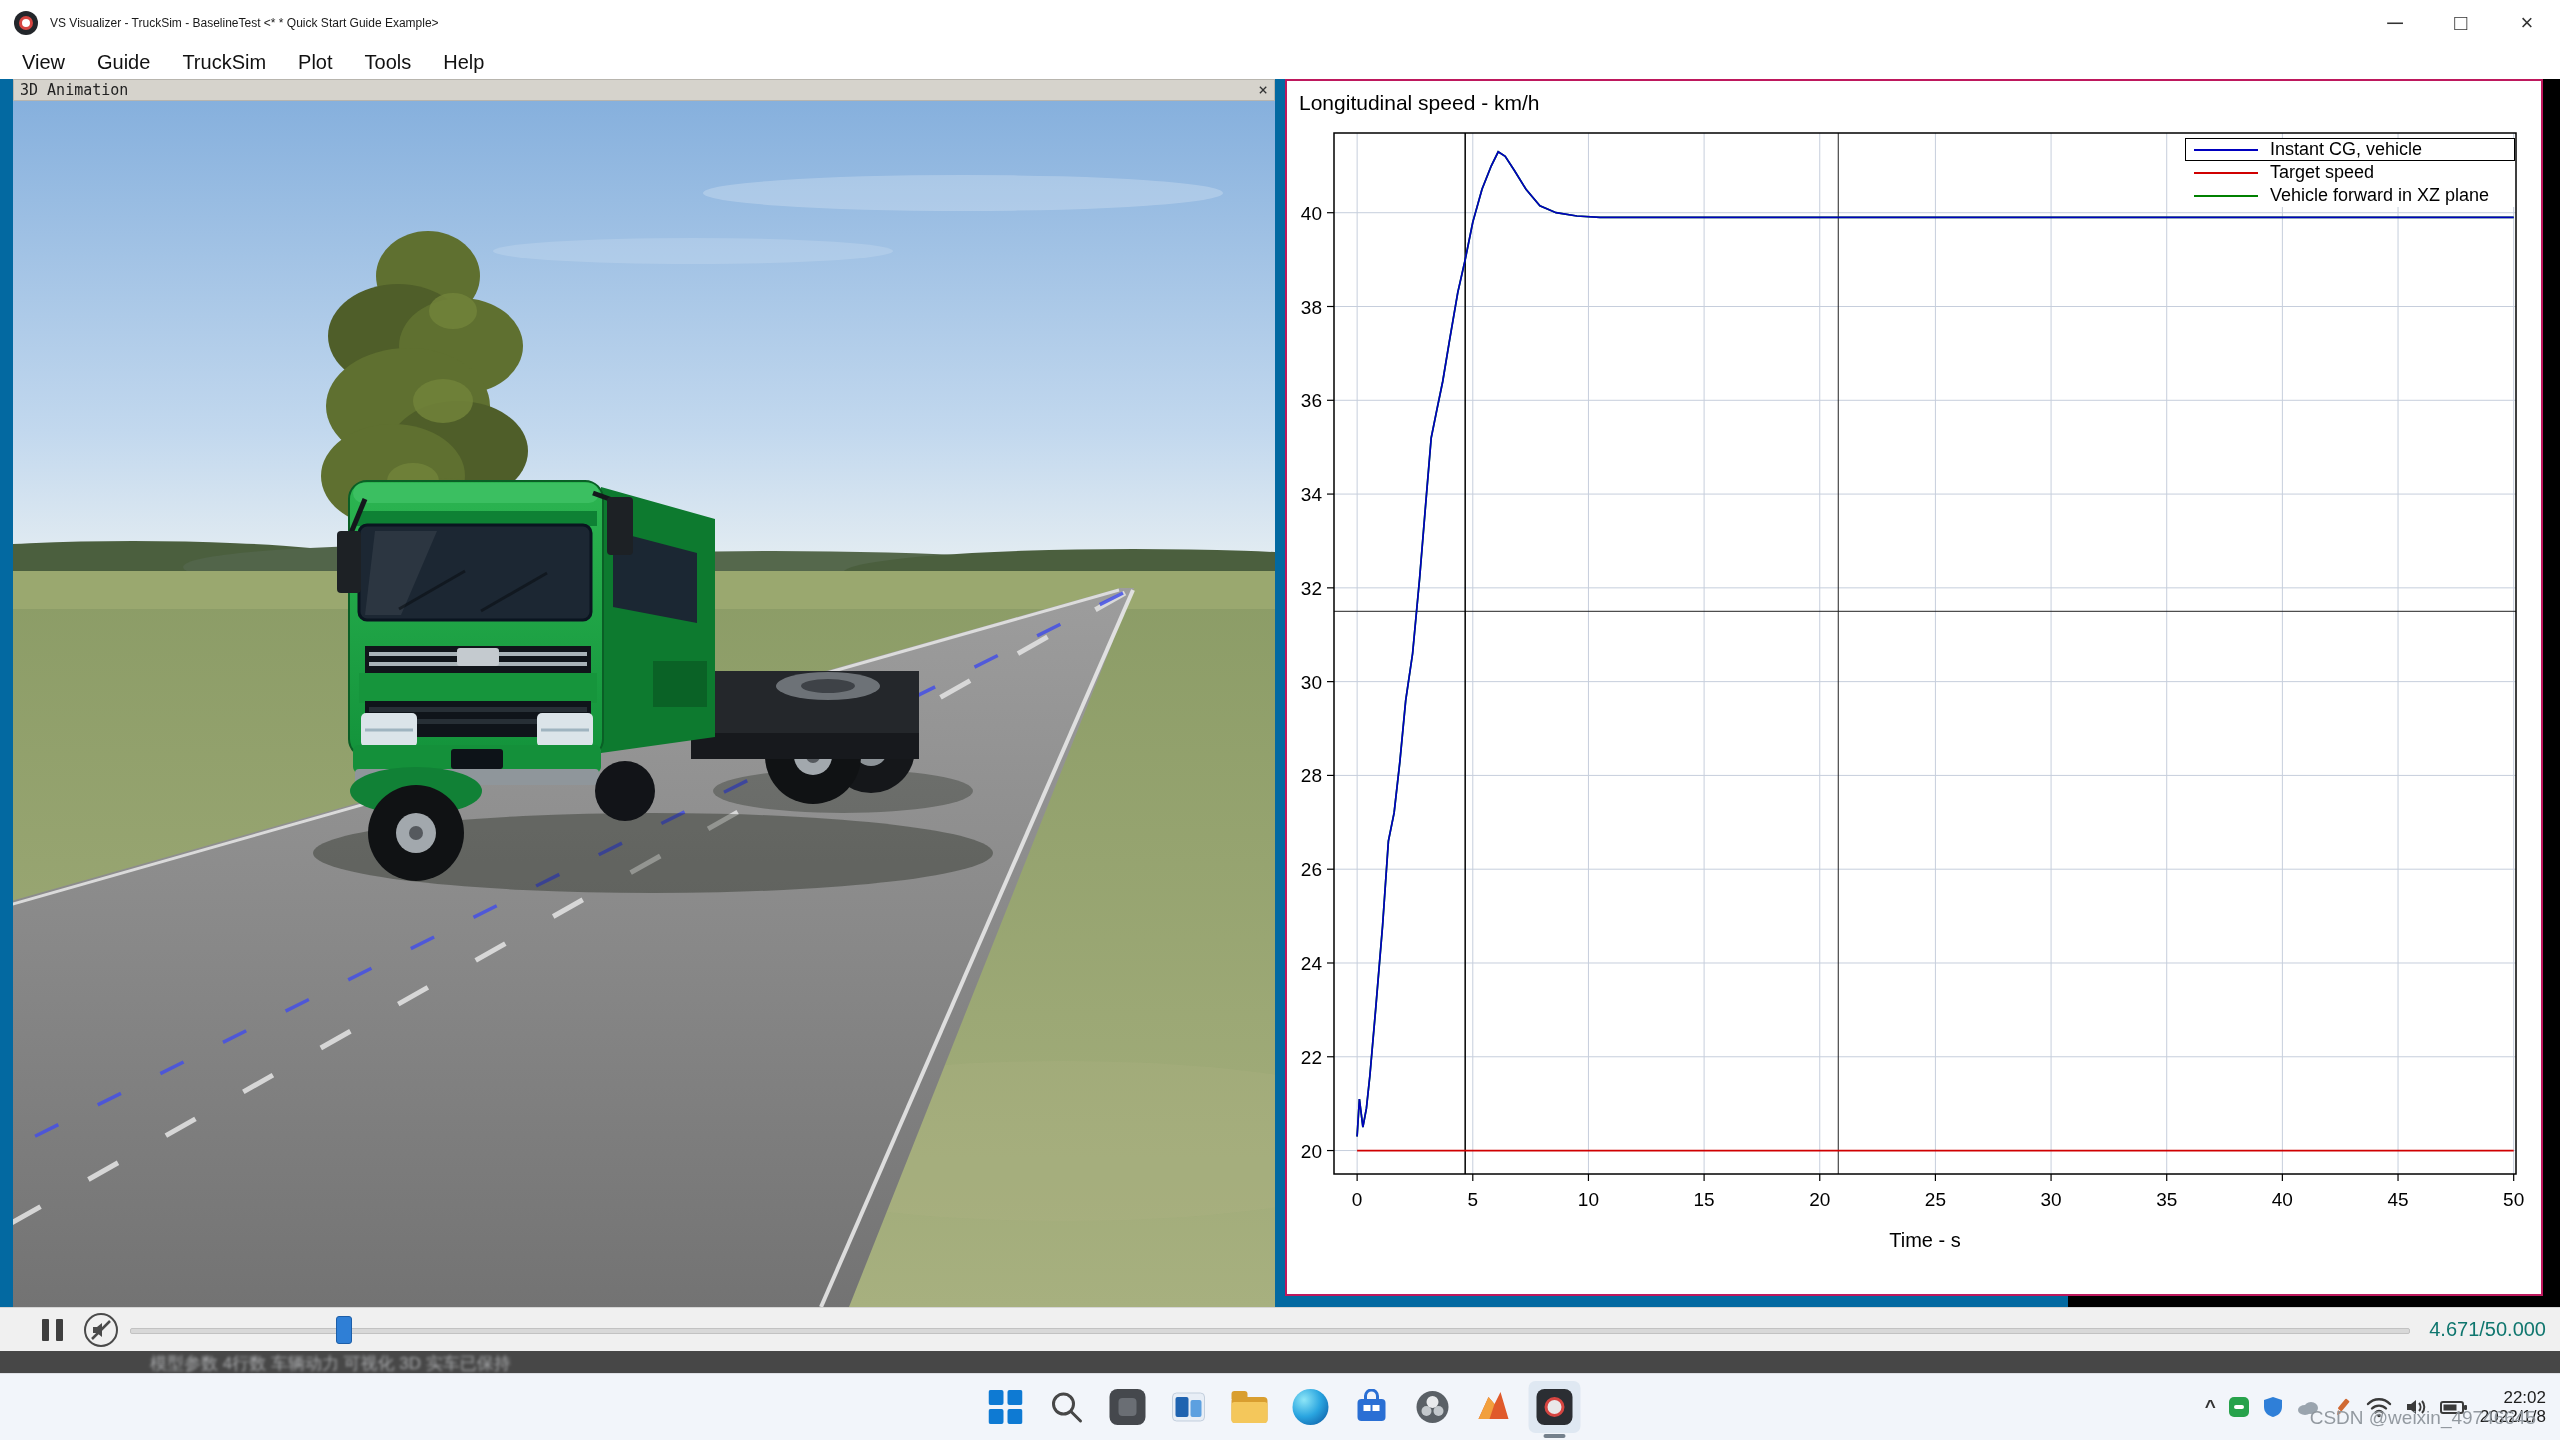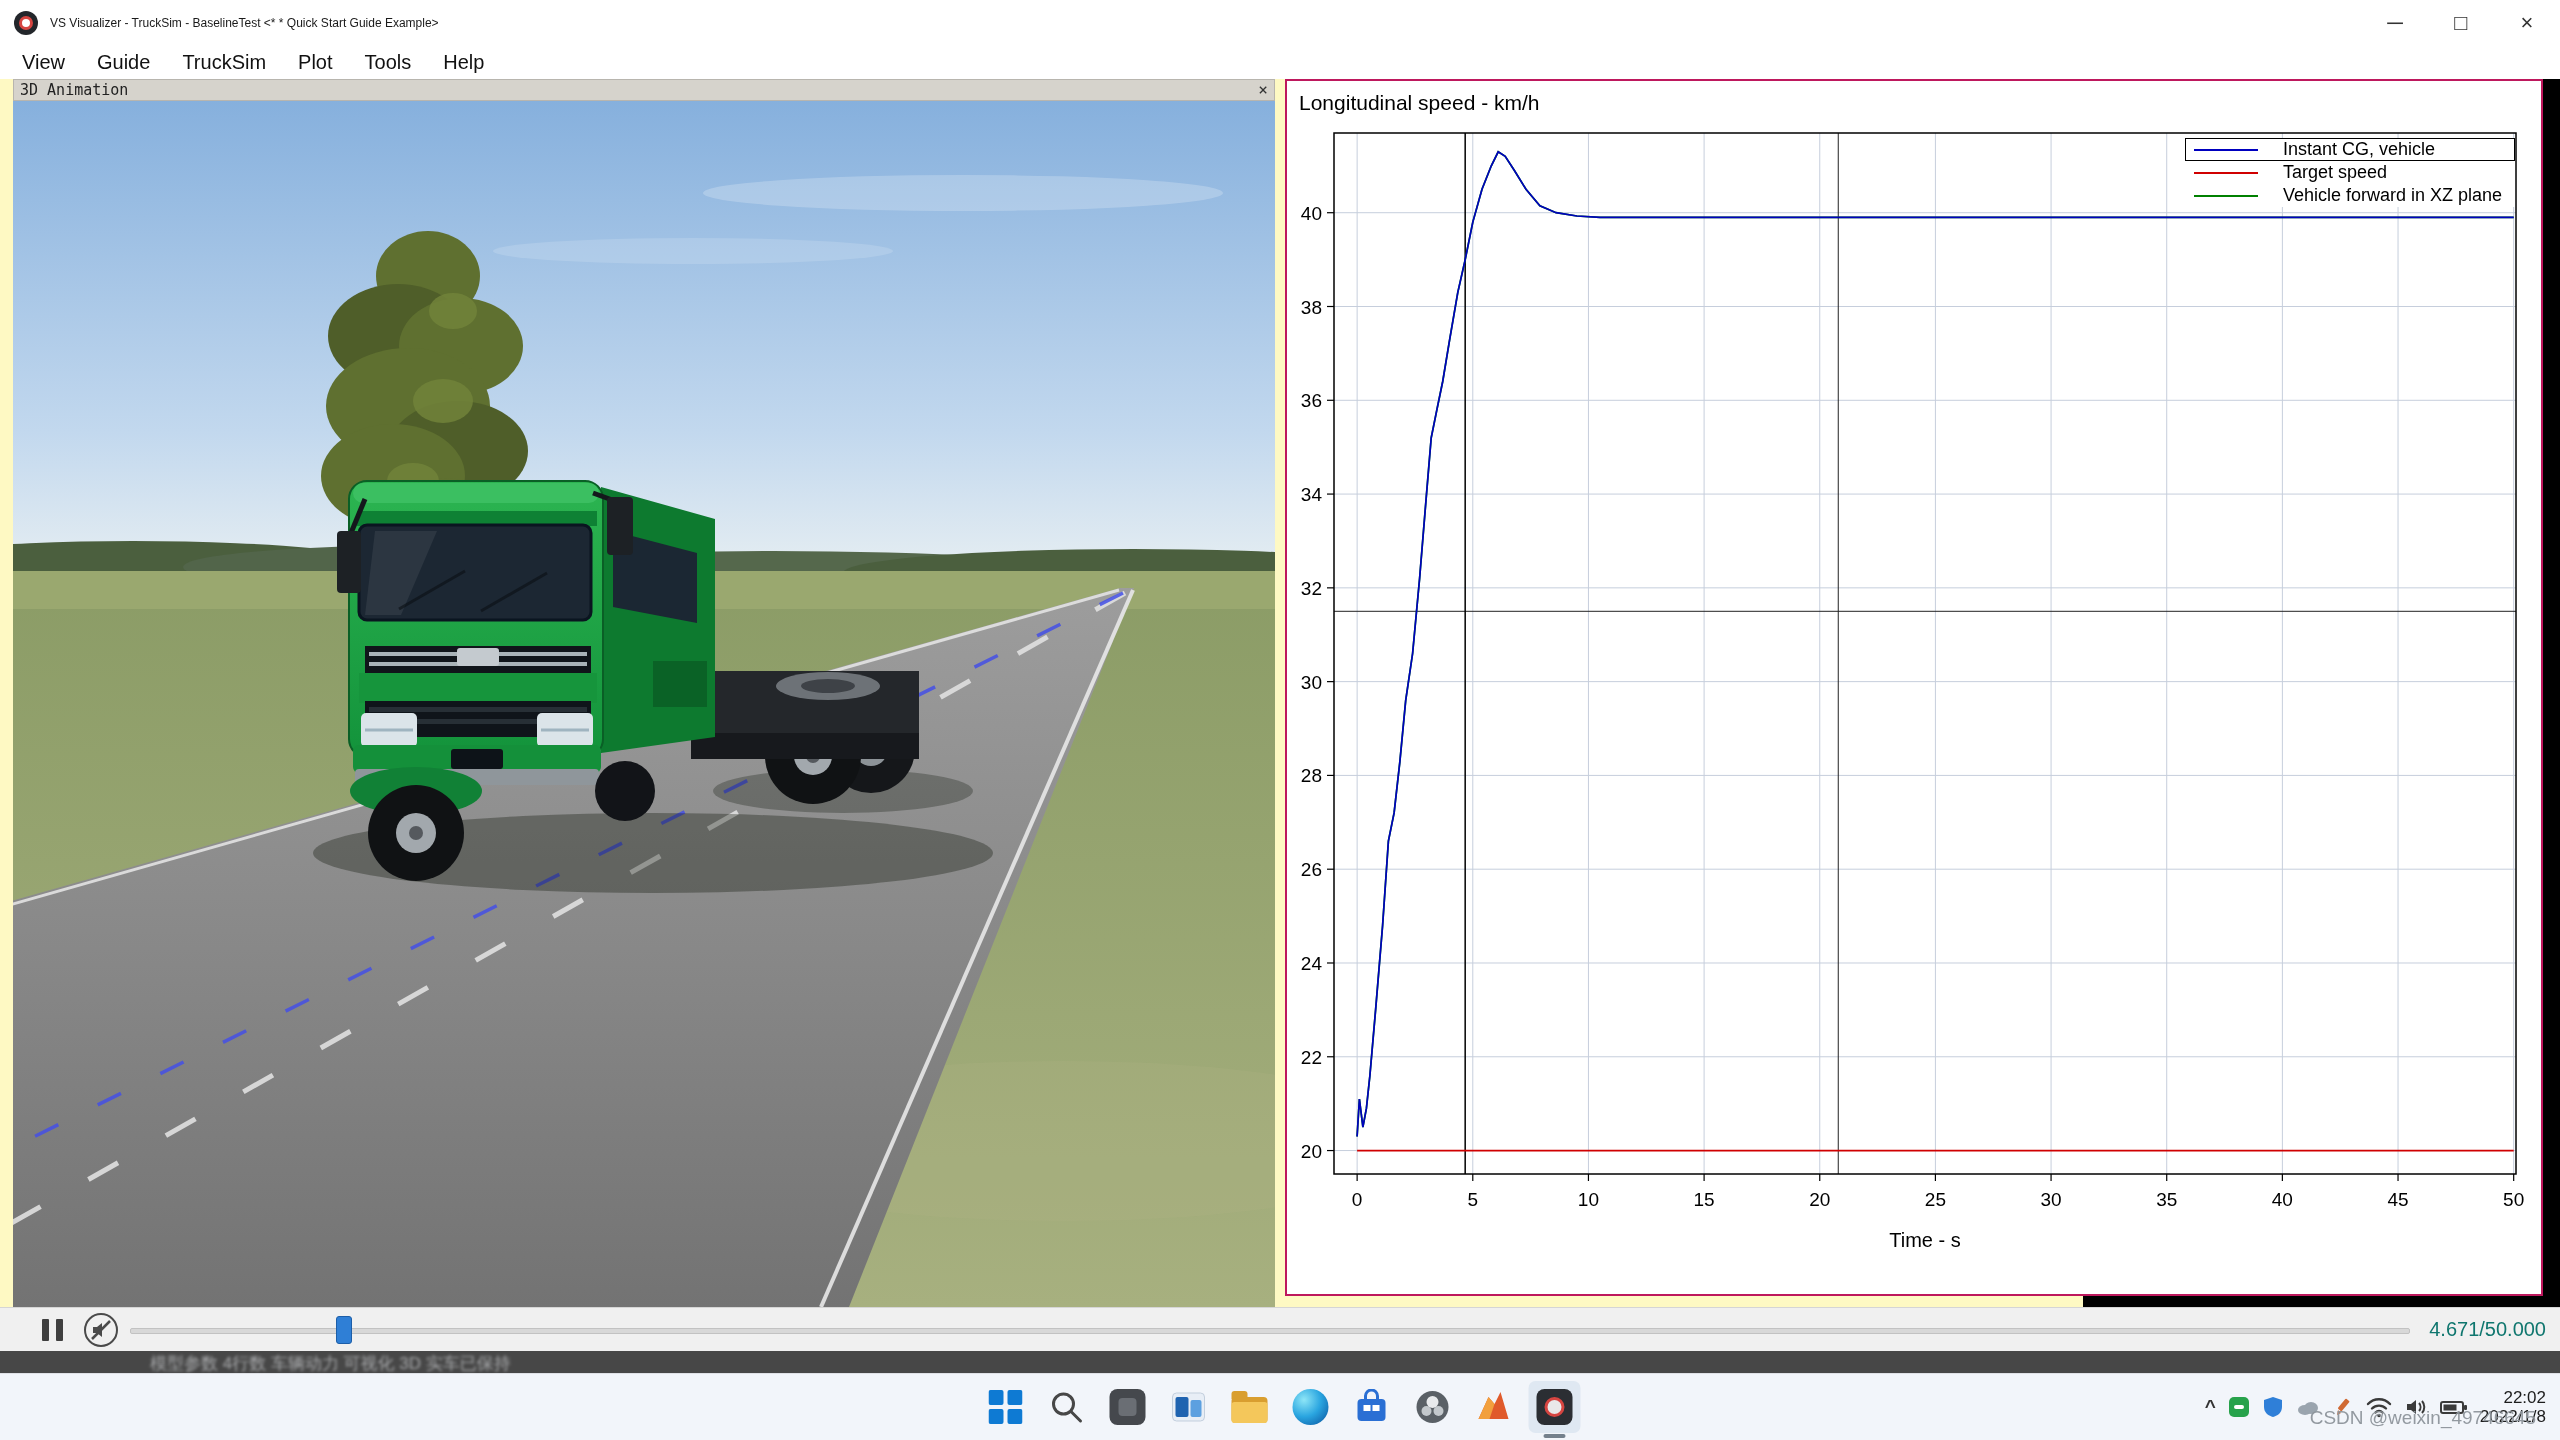--- a/index.html
+++ b/index.html
@@ -16,35 +16,35 @@
   .app-logo::after{content:"";position:absolute;left:5px;top:5px;width:14px;height:14px;
     border-radius:50%;border:3px solid #d64541;box-sizing:border-box;background:#fff;}
   .title-text{margin-left:12px;font-size:12px;color:#1a1a1a;white-space:nowrap;}
   .win-controls{margin-left:auto;display:flex;height:100%;}
   .win-btn{width:66px;height:100%;display:flex;align-items:center;justify-content:center;
     font-size:22px;color:#333;}
   .menubar{position:absolute;left:0;top:46px;width:2560px;height:33px;background:#ffffff;
     display:flex;align-items:center;padding-left:6px;z-index:5;box-sizing:border-box;}
   .menu-item{padding:0 16px;font-size:20px;color:#111;height:100%;display:flex;align-items:center;}
   
-  .client{position:absolute;left:0;top:79px;width:2068px;height:1272px;background:#fef9c3;padding-left:15px;}
+  .client{position:absolute;left:0;top:79px;width:2068px;height:1272px;background:#0369a1;}
   
   .anim-pane{position:absolute;left:13px;top:0;width:1262px;height:1228px;}
   .anim-header{height:22px;background:#d6d3cc;display:flex;align-items:center;
     font-family:"DejaVu Sans Mono",monospace;font-size:15px;color:#222;padding:0 6px;
     border:1px solid #b8b5ae;box-sizing:border-box;}
   .anim-close{margin-left:auto;font-size:16px;color:#333;line-height:1;}
   .anim-viewport{position:relative;width:1262px;height:1206px;overflow:hidden;background:#9db6d0;}
   
   .chart-pane{position:absolute;left:1285px;top:0;width:1258px;height:1217px;background:#fff;
     border:2px solid #be185d;box-sizing:border-box;}
   .chart-title{position:absolute;left:12px;top:10px;font-size:21px;color:#000;}
   #chart-svg{position:absolute;left:0;top:0;}
   .legend{position:absolute;top:57px;right:26px;width:330px;z-index:3;}
-  .legend-row{height:23px;display:flex;align-items:center;gap:25px;padding:0 8px;
+  .legend-row{height:23px;display:flex;align-items:center;gap:12px;padding:0 8px;
     background:#fff;border:1px solid transparent;box-sizing:border-box;}
   .legend-row.selected{border-color:#000;}
   .legend-line{width:64px;border-top:2px solid #000;flex:0 0 auto;}
   .legend-label{font-size:18px;color:#000;white-space:nowrap;}
   .xaxis-label{position:absolute;left:47px;width:1182px;top:1148px;text-align:center;
     font-size:20px;color:#000;}
   .chart-caption{position:absolute;left:0;width:1254px;top:1180px;text-align:center;
     font-size:20px;color:#000;}
   
   .playbar{position:absolute;left:0;top:1307px;width:2560px;height:44px;background:#f0f0f0;

